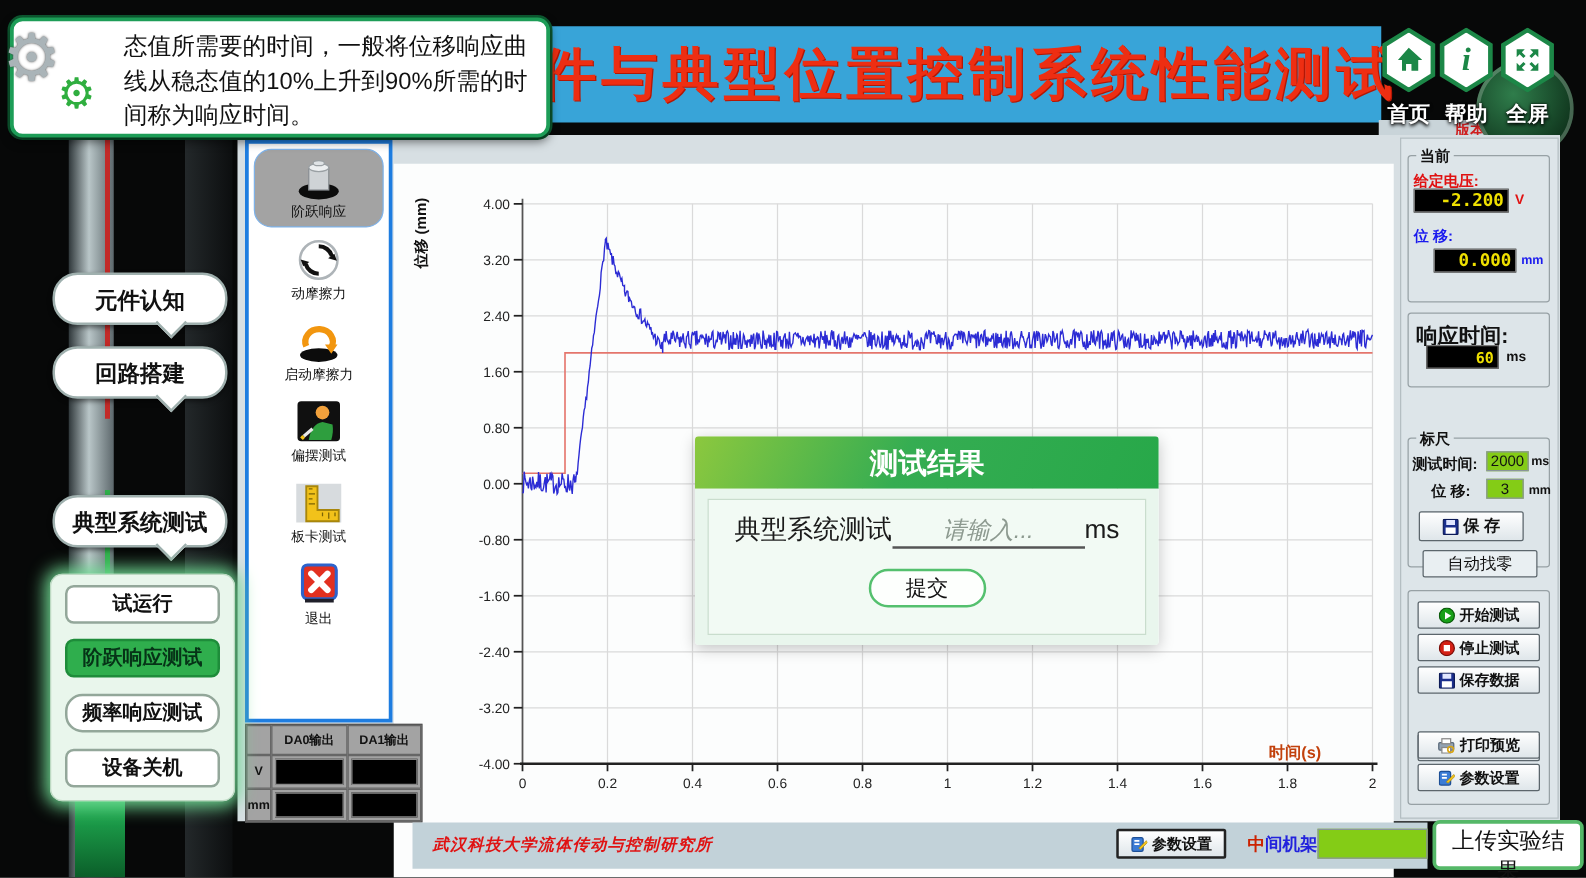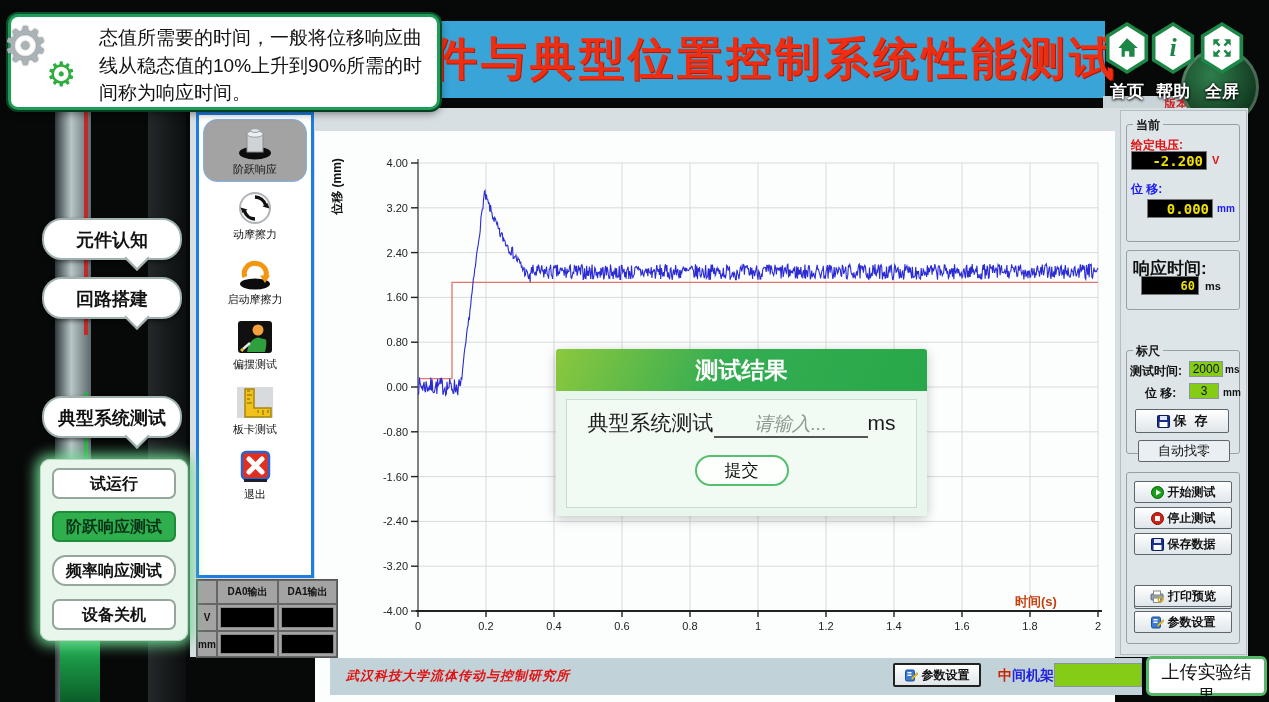--- a/index.html
+++ b/index.html
@@ -342,21 +342,21 @@
   </div>
 
   <div class="fset" style="left:1126px;top:350px;width:112px;height:102px;">
     <div class="legend">标尺</div>
     <div style="position:absolute;left:3px;top:12px;font-size:12px;font-weight:bold;color:#111;">测试时间:</div>
     <input class="winput" style="position: absolute; left: 62px; top: 10px; width: 34px; height: 16px; font-size: 12px;" value="2000">
     <div style="position:absolute;left:98px;top:13px;font-size:10px;font-weight:bold;color:#111;">ms</div>
     <div style="position:absolute;left:18px;top:34px;font-size:12px;font-weight:bold;color:#111;">位 移:</div>
     <input class="winput" style="position: absolute; left: 62px; top: 32px; width: 30px; height: 16px; font-size: 12px;" value="3">
     <div style="position:absolute;left:96px;top:36px;font-size:10px;font-weight:bold;color:#111;">mm</div>
-    <div class="wbtn" style="position:absolute;left:8px;top:58px;width:94px;height:24px;font-size:13px;font-family:Liberation Mono, monospace;">
+    <div class="wbtn" style="position:absolute;left:8px;top:58px;width:84px;height:24px;font-size:13px;">
       <svg width="13" height="13" viewBox="0 0 13 13">
         <rect x="0.5" y="0.5" width="12" height="12" rx="1" fill="#1a2e8c" stroke="#0d1b57"></rect>
         <rect x="3" y="1" width="7" height="4" fill="#dfe5ff"></rect>
           <rect x="2.5" y="7" width="8" height="5" fill="#fff"></rect>
       </svg>
       <span>保 存</span>
     </div>
   </div>
 
   <button class="wbtn" style="position:absolute;left:1138px;top:440px;width:92px;height:22px;font-size:13px;font-weight:normal;background:#e9eff2;">自动找零</button>

